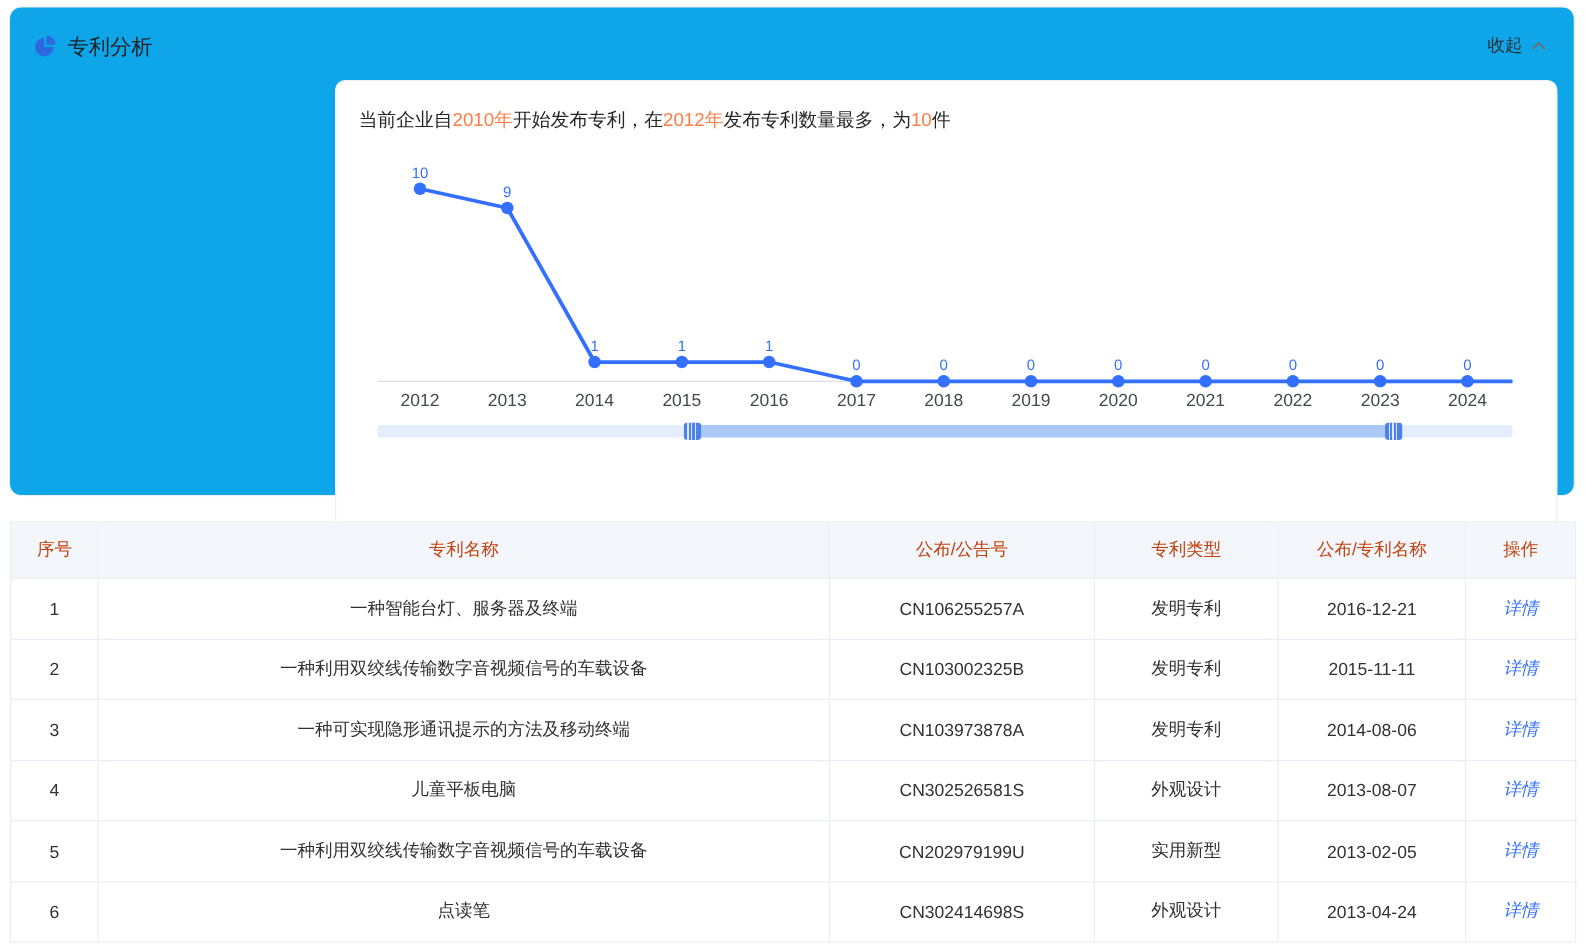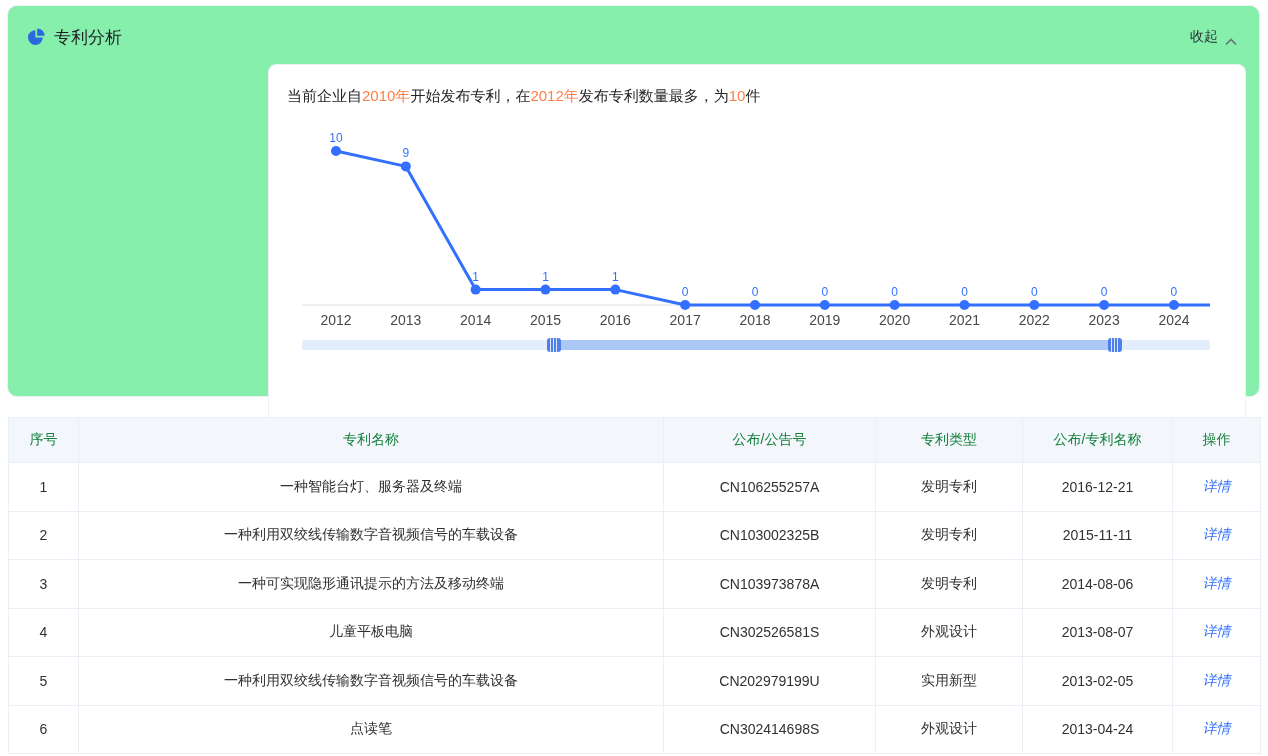--- a/index.html
+++ b/index.html
@@ -14,28 +14,28 @@
   *{box-sizing:border-box;}
   html,body{margin:0;padding:0;}
   body{
     width:1268px;height:756px;overflow:hidden;position:relative;
     background:#fff;color:#303133;
     font-family:"Liberation Sans","DejaVu Sans",sans-serif;
   }
   
   .card{
     position:absolute;left:7px;top:5px;width:1253px;height:392px;
-    background:#86efac;border:1px solid #eef0f4;border-radius:10px;
+    background:#0ea5e9;border:1px solid #eef0f4;border-radius:10px;
   }
   .card-header{
     height:52px;display:flex;align-items:center;
     padding:10px 22px 0 19px;
   }
   .card-title{font-size:17px;font-weight:500;color:#1c2126;margin-left:9px;}
-  .collapse-ctrl{margin-left:auto;display:flex;align-items:flex-end;gap:7px;cursor:pointer;}
+  .collapse-ctrl{margin-left:auto;display:flex;align-items:center;gap:7px;cursor:pointer;}
   .collapse-label{font-size:14px;color:#2b2f36;}
   .card-body{display:flex;padding:6px 13px 0 15px;}
   
   .side-tabs{width:223px;margin-right:22px;flex:none;}
   .tab{
     height:58px;line-height:58px;text-align:center;font-size:15px;
     color:#2b2f36;border-radius:8px;cursor:pointer;margin-bottom:11px;
   }
   .tab.active{background:var(--tab-bg);color:var(--accent);}
   
@@ -68,21 +68,21 @@
   
   .patent-table{
     position:absolute;left:8px;top:417px;width:1252px;
     border-collapse:collapse;table-layout:fixed;
   }
   .patent-table th,.patent-table td{
     border:1px solid #ebeef5;font-size:14px;text-align:center;
     overflow:hidden;white-space:nowrap;
   }
   .patent-table th{
-    background:var(--th-bg);color:#15803d;font-weight:400;height:45px;
+    background:var(--th-bg);color:#c2410c;font-weight:400;height:45px;
   }
   .patent-table td{height:48.5px;color:#303133;}
   .patent-table td.cell-name{text-align:center;padding:0 12px 0 12px;}
   .detail-link{color:var(--accent);cursor:pointer;font-style:italic;}
 </style>
 </head>
 <body>
 
 <div class="card">
   <div class="card-header">

